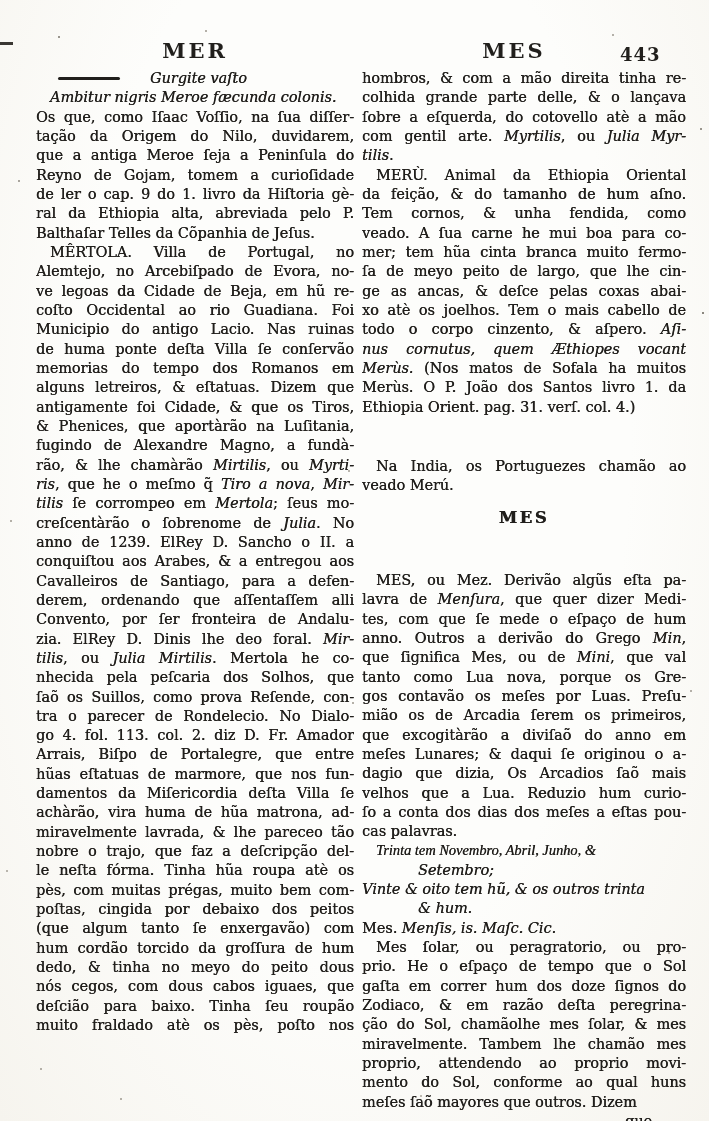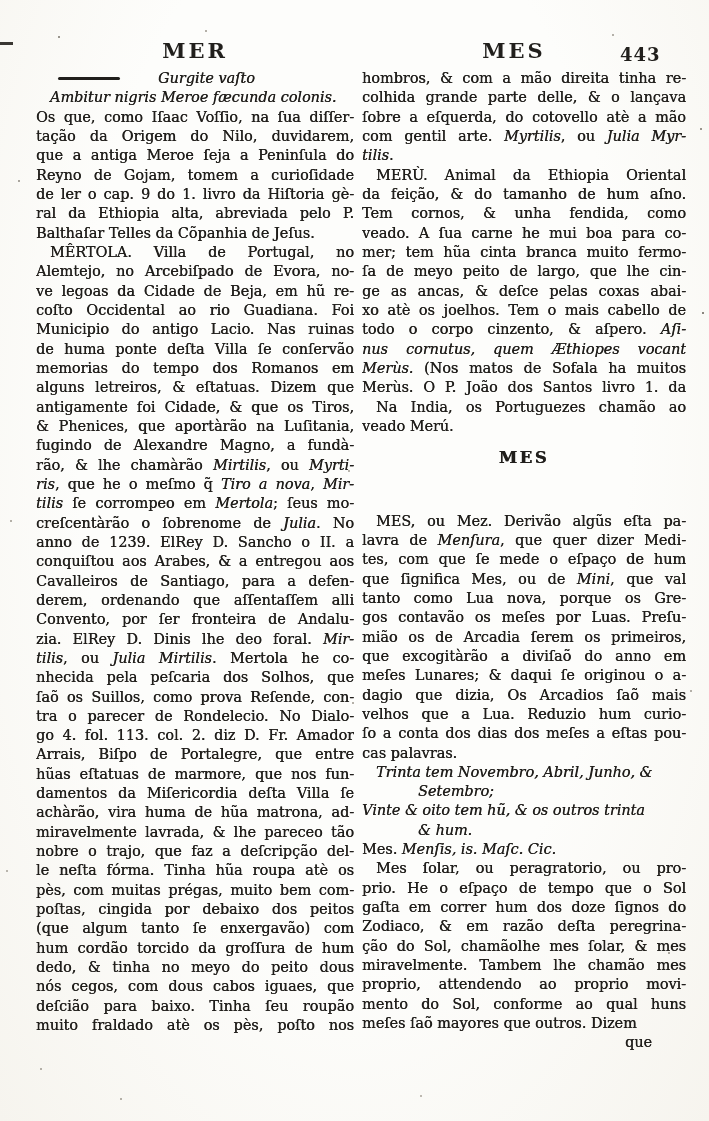--- a/index.html
+++ b/index.html
@@ -28,21 +28,21 @@
   .col.left  { left:36px;  width:318px; }
   .col.right { left:362px; width:324px; }
   .line {
     height:19.34px; line-height:19.34px; overflow:hidden;
     text-align:justify; text-align-last:justify;
     text-shadow:0.3px 0 0 currentColor;
   }
   .line.noj    { text-align-last:left; }
   .line.center { text-align:center; text-align-last:center; }
   .line.right  { text-align-last:right; padding-right:34px; }
-  .it { font-style:italic;gap:8px; }
+  .it { font-style:italic; }
   .line.heading { font-weight:bold; font-size:16.5px; letter-spacing:2.5px; }
   .line.gap { margin-top:12px; margin-bottom:6px; }
   .line.rulerow { display:flex; align-items:center; justify-content:flex-start; }
   .line.rulerow .rule {
     width:62px; height:2.6px; background:var(--ink);
     margin:0 30px 0 22px; border-radius:2px; flex:0 0 auto;
   }
   
   .margin-dash { position:absolute; left:0; top:42px; width:13px; height:3px; background:#3a3733; }
   .specks {
@@ -132,37 +132,39 @@
       <div class="line"><span>Tem cornos, &amp; unha fendida, como</span></div>
       <div class="line"><span>veado. A ſua carne he mui boa para co-</span></div>
       <div class="line"><span>mer; tem hũa cinta branca muito fermo-</span></div>
       <div class="line"><span>ſa de meyo peito de largo, que lhe cin-</span></div>
       <div class="line"><span>ge as ancas, &amp; deſce pelas coxas abai-</span></div>
       <div class="line"><span>xo atè os joelhos. Tem o mais cabello de</span></div>
       <div class="line"><span>todo o corpo cinzento, &amp; aſpero. </span><span class="it">Aſi-</span></div>
       <div class="line it"><span>nus cornutus, quem Æthiopes vocant</span></div>
       <div class="line"><span class="it">Merùs.</span><span> (Nos matos de Sofala ha muitos</span></div>
       <div class="line"><span>Merùs. O P. João dos Santos livro 1. da</span></div>
-      <div class="line" style="padding-left: 14px;"><span>Na India, os Portuguezes chamão ao</span></div>
+      <div class="line noj"><span>Ethiopia Orient. pag. 31. verſ. col. 4.)</span></div>
+      <div class="line" style="padding-left: 14px; margin-top: 40px;"><span>Na India, os Portuguezes chamão ao</span></div>
       <div class="line noj"><span>veado Merú.</span></div>
       <div class="line heading center noj gap"><span>MES</span></div>
       <div class="line" style="padding-left: 14px; margin-top: 44px;"><span>MES, ou Mez. Derivão algũs eſta pa-</span></div>
       <div class="line"><span>lavra de </span><span class="it">Menſura</span><span>, que quer dizer Medi-</span></div>
       <div class="line"><span>tes, com que ſe mede o eſpaço de hum</span></div>
+      <div class="line"><span>anno. Outros a derivão do Grego </span><span class="it">Min</span><span>,</span></div>
       <div class="line"><span>que ſignifica Mes, ou de </span><span class="it">Mini</span><span>, que val</span></div>
       <div class="line"><span>tanto como Lua nova, porque os Gre-</span></div>
       <div class="line"><span>gos contavão os meſes por Luas. Preſu-</span></div>
       <div class="line"><span>mião os de Arcadia ſerem os primeiros,</span></div>
       <div class="line"><span>que excogitàrão a diviſaõ do anno em</span></div>
       <div class="line"><span>meſes Lunares; &amp; daqui ſe originou o a-</span></div>
       <div class="line"><span>dagio que dizia, Os Arcadios ſaõ mais</span></div>
       <div class="line"><span>velhos que a Lua. Reduzio hum curio-</span></div>
       <div class="line"><span>ſo a conta dos dias dos meſes a eſtas pou-</span></div>
       <div class="line noj"><span>cas palavras.</span></div>
-      <div class="line it noj" style="padding-left: 14px;"><span>Trinta tem Novembro, Abril, Junho, &amp;</span></div>
+      <div class="line it noj" style="padding-left: 14px; font-family: Liberation Serif, serif;"><span>Trinta tem Novembro, Abril, Junho, &amp;</span></div>
       <div class="line it noj" style="padding-left: 56px;"><span>Setembro;</span></div>
       <div class="line it noj"><span>Vinte &amp; oito tem hũ, &amp; os outros trinta</span></div>
       <div class="line it noj" style="padding-left: 56px;"><span>&amp; hum.</span></div>
       <div class="line noj"><span>Mes. </span><span class="it">Menſis, is. Maſc. Cic.</span></div>
       <div class="line" style="padding-left: 14px;"><span>Mes ſolar, ou peragratorio, ou pro-</span></div>
       <div class="line"><span>prio. He o eſpaço de tempo que o Sol</span></div>
       <div class="line"><span>gaſta em correr hum dos doze ſignos do</span></div>
       <div class="line"><span>Zodiaco, &amp; em razão deſta peregrina-</span></div>
       <div class="line"><span>ção do Sol, chamãolhe mes ſolar, &amp; mes</span></div>
       <div class="line"><span>miravelmente. Tambem lhe chamão mes</span></div>

